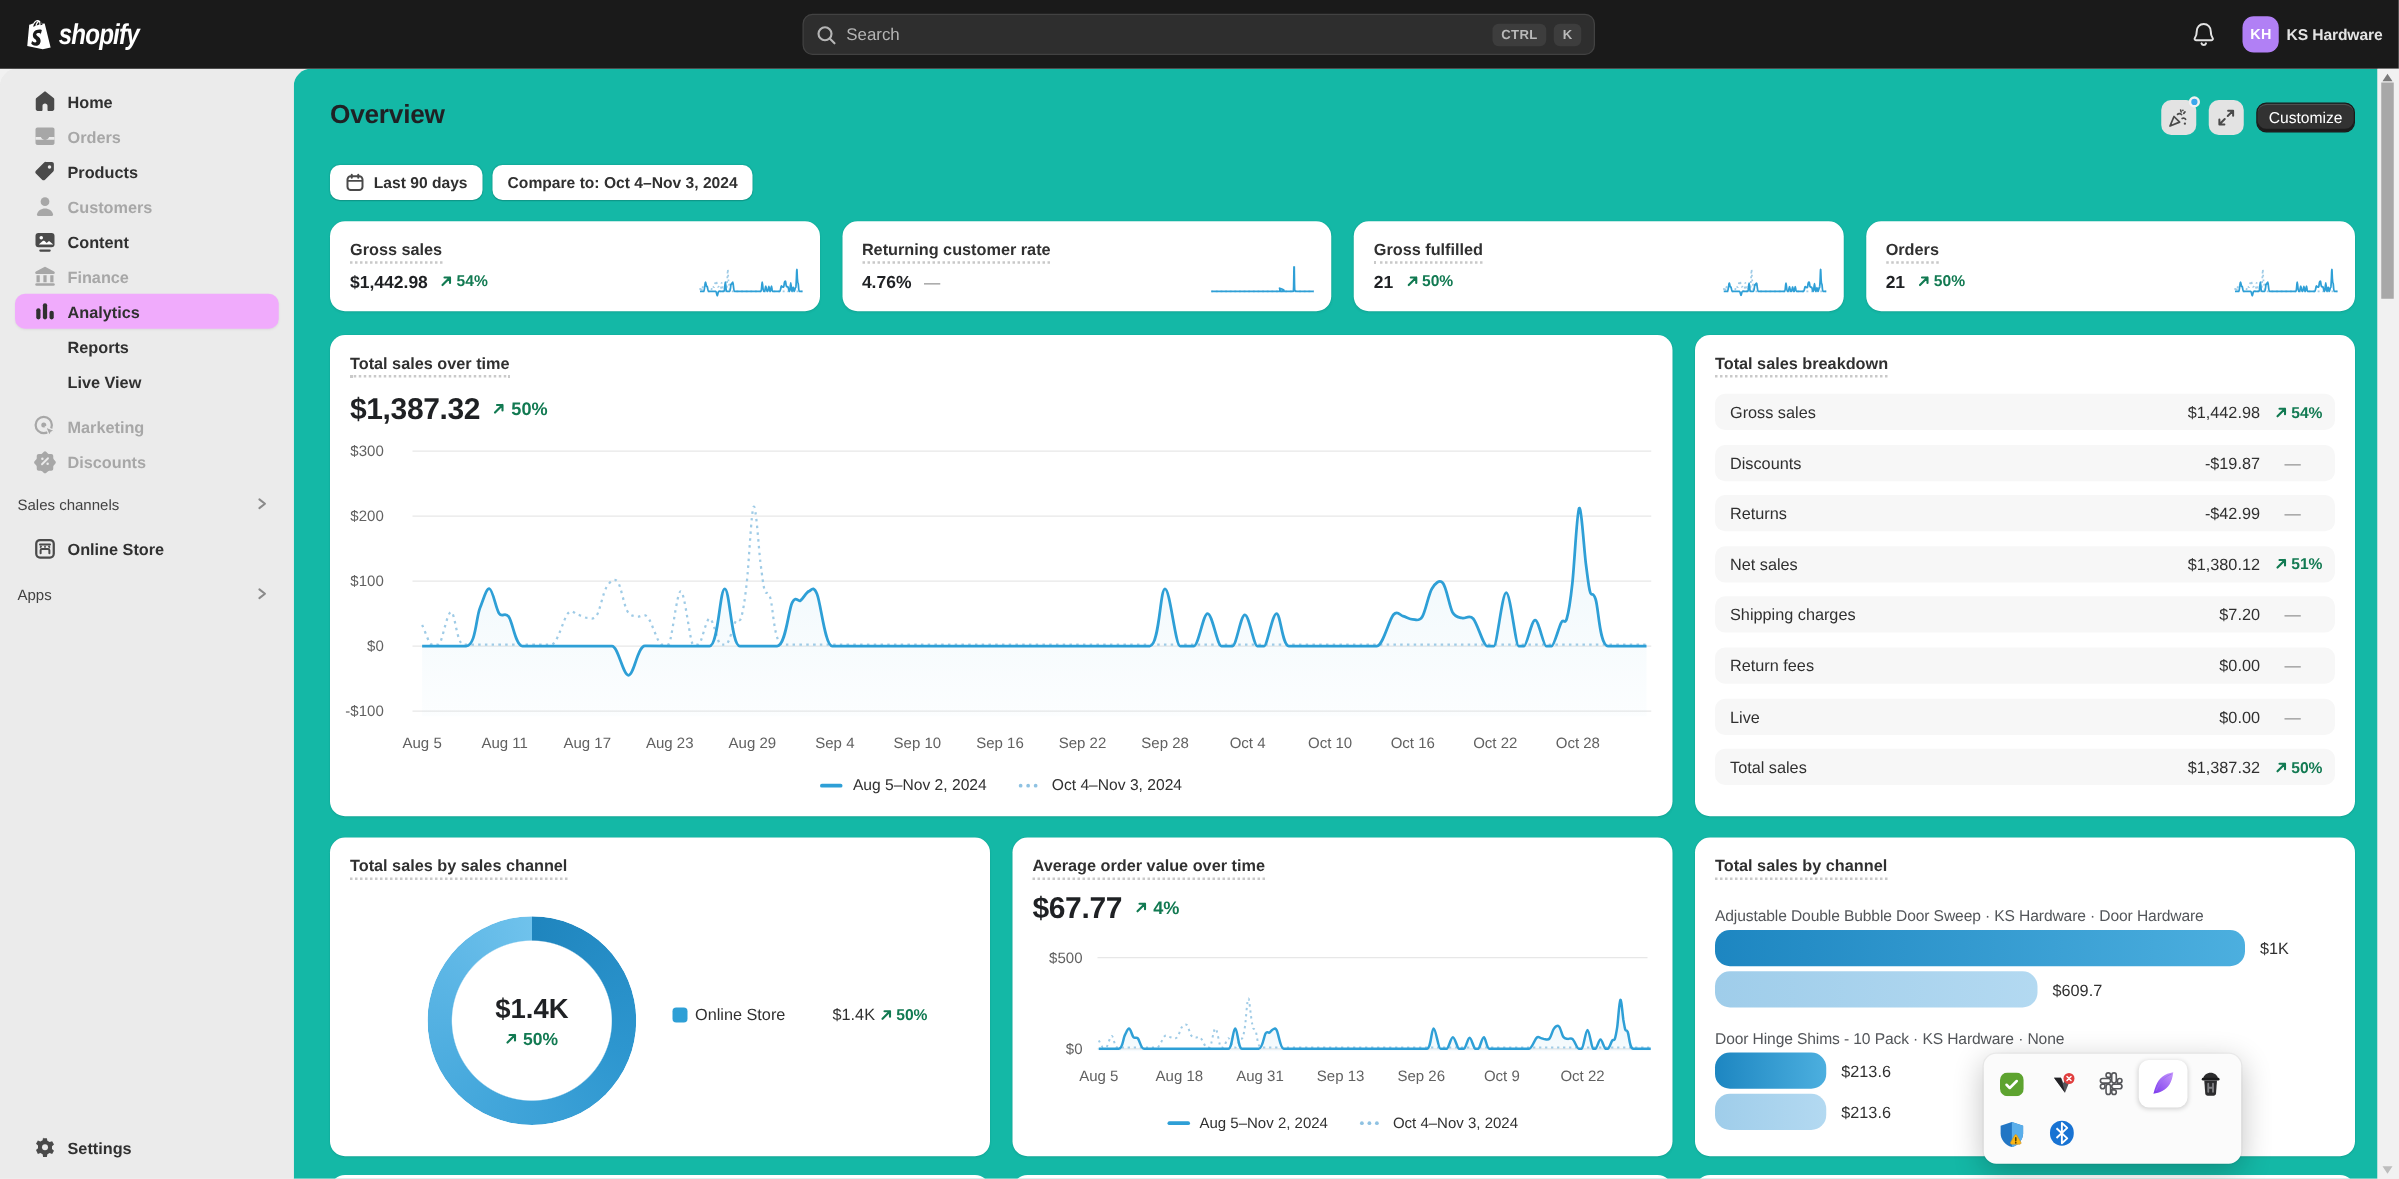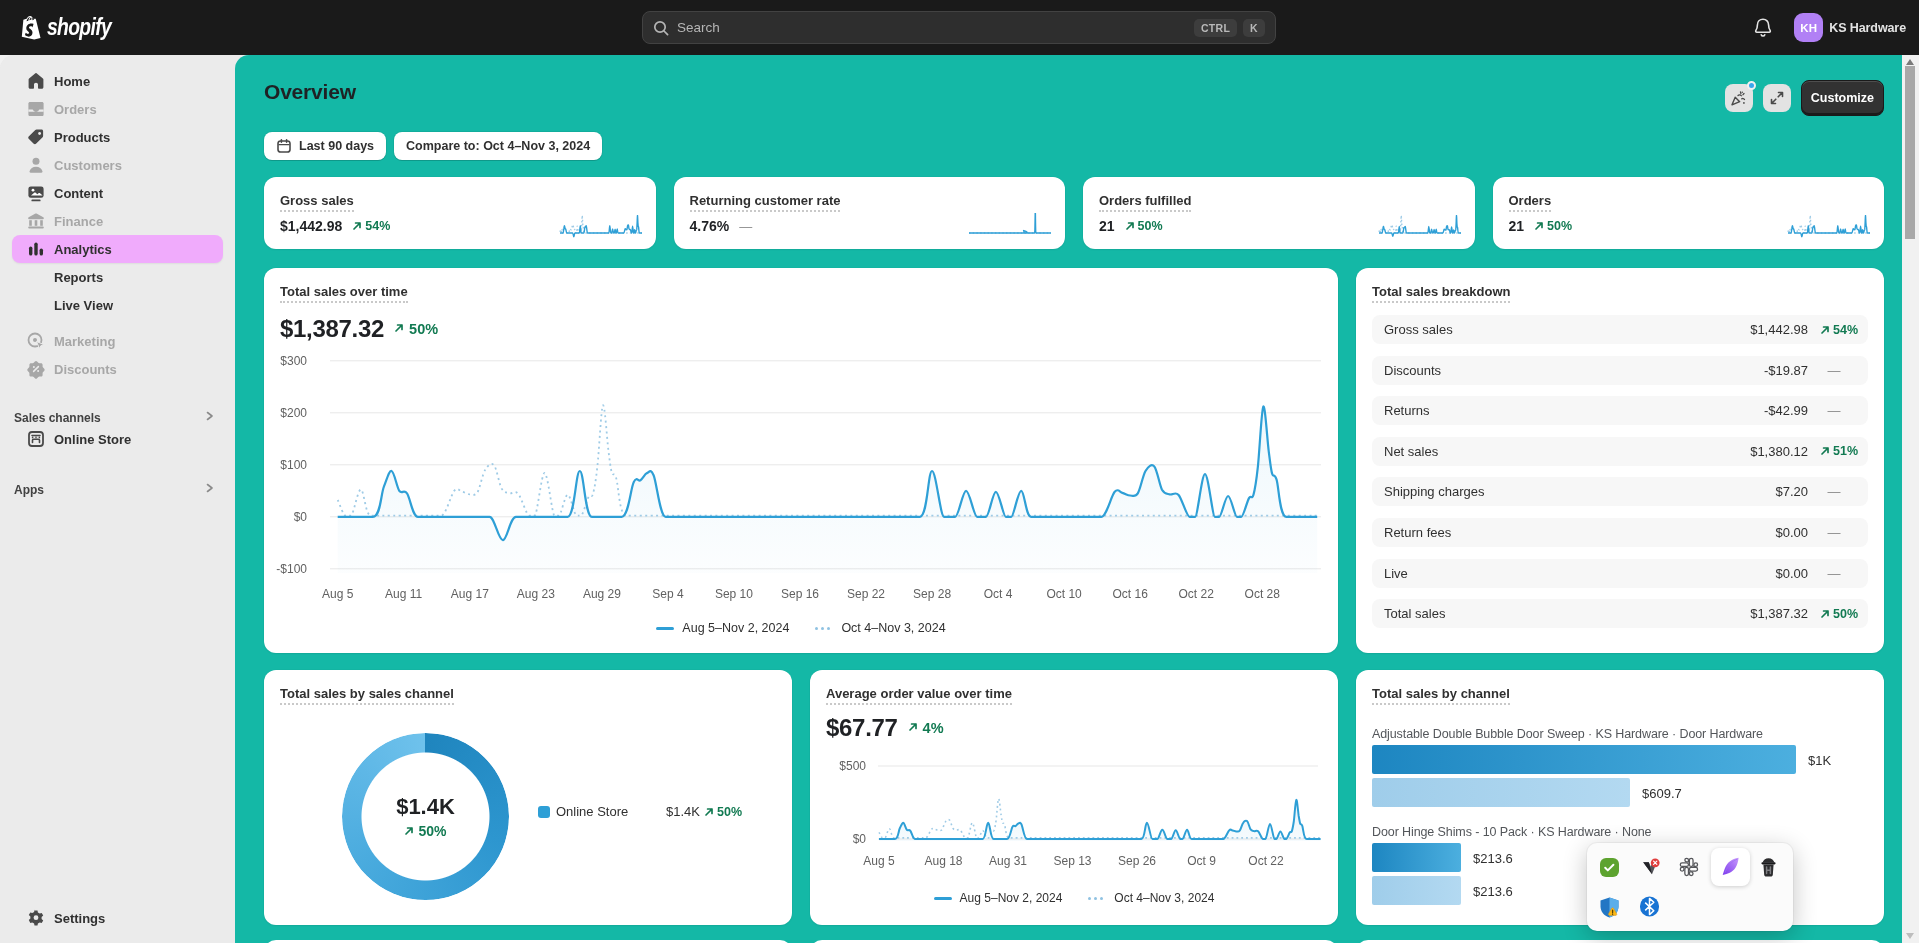--- a/index.html
+++ b/index.html
@@ -13,32 +13,32 @@
 .avatar{width:29px;height:29px;border-radius:9px;background:#b180f5;color:#fff;font-size:11.5px;font-weight:bold;display:flex;align-items:center;justify-content:center;letter-spacing:.2px}
 .shopname{color:#e3e3e3;font-size:12.5px;font-weight:bold;margin-left:6px;letter-spacing:-.1px}
 .shell{position:fixed;top:55px;left:0;width:1919px;height:888px;background:#ebebeb;border-top-left-radius:14px;overflow:hidden}
 .sidebar{position:absolute;left:0;top:0;width:235px;height:888px;background:#ebebeb;padding-top:12px}
 .nav-item{height:28px;margin:0 12px;border-radius:8px;display:flex;align-items:center;font-size:13px;font-weight:bold;color:#303030}
 .nav-item .nico{width:20px;margin:0 8px 0 14px;display:flex;justify-content:center}
 .nav-item.dis{color:#a7a7a7}
 .nav-item.sel{background:#f0abfc;box-shadow:0 1px 2px rgba(0,0,0,.06)}
 .nav-sub{height:28px;margin:0 12px;display:flex;align-items:center;font-size:13px;font-weight:bold;color:#303030;padding-left:42px}
 .nav-gap{height:8px}
-.nav-head{height:28px;margin:14px 12px 0;display:flex;align-items:flex-end;justify-content:space-between;font-size:12px;font-weight:bold;color:#424242;padding:0 8px 0 2px}
+.nav-head{height:28px;margin:14px 12px 0;display:flex;align-items:flex-start;justify-content:space-between;font-size:12px;font-weight:normal;color:#424242;padding:0 8px 0 2px}
 .nav-head .chev{color:#8a8a8a}
 .settings{position:absolute;left:12px;bottom:11px;width:211px;height:28px;display:flex;align-items:center;font-size:13px;font-weight:bold;color:#303030}
 .settings .nico{width:20px;margin:0 8px 0 14px;display:flex;justify-content:center}
 .main{position:absolute;left:235px;top:0;width:1667px;height:888px;background:#14b8a6;border-top-left-radius:14px}
 .content{position:absolute;left:29px;top:0;width:1620px}
 .page-head{position:relative;height:49px;margin-top:25px}
 .page-title{font-size:21px;font-weight:bold;color:#1f2124;letter-spacing:-.2px}
 .head-actions{position:absolute;right:0;top:0;display:flex;align-items:center}
 .icon-btn{width:28px;height:28px;border-radius:8px;background:#e3e3e3;display:flex;align-items:center;justify-content:center;margin-left:10px;position:relative}
 .icon-btn .dot{position:absolute;top:-3px;right:-3px;width:9px;height:9px;border-radius:50%;background:#3ba7ec;border:2px solid #f1f1f1}
-.btn-dark{margin-left:10px;height:36px;padding:0 9px;background:#323232;border-radius:8px;color:#fff;font-size:12.5px;font-weight:bold;display:flex;align-items:center;box-shadow:inset 0 -2px 0 rgba(0,0,0,.45), inset 0 1px 0 rgba(255,255,255,.14);border:1px solid #1a1a1a}
+.btn-dark{margin-left:10px;height:24px;padding:0 9px;background:#323232;border-radius:8px;color:#fff;font-size:12.5px;font-weight:normal;display:flex;align-items:center;box-shadow:inset 0 -2px 0 rgba(0,0,0,.45), inset 0 1px 0 rgba(255,255,255,.14);border:1px solid #1a1a1a}
 .filters{display:flex;margin-top:3px}
 .pill{height:28px;background:#fff;border-radius:8px;box-shadow:0 1px 0 rgba(0,0,0,.12), 0 0 0 1px rgba(0,0,0,.06);display:flex;align-items:center;padding:0 12px;font-size:12.5px;font-weight:bold;color:#303030;margin-right:8px}
 .pill svg{margin-right:7px}
 .metrics{display:grid;grid-template-columns:repeat(4,1fr);gap:18px;margin-top:17px}
 .mcard{background:#fff;border-radius:12px;box-shadow:0 1px 2px rgba(0,0,0,.06),0 0 0 .5px rgba(0,0,0,.04);height:72px;position:relative;padding:14px 16px}
 .ctitle{display:inline-block;font-size:13px;font-weight:bold;color:#303030;border-bottom:2px dotted #c9c9c9;padding-bottom:2px}
 .mval{margin-top:6px;display:flex;align-items:center}
 .mval .v{font-size:14px;font-weight:bold;color:#1f2124}
 .chg{display:flex;align-items:center;margin-left:10px;color:#127a52;font-size:12.5px;font-weight:bold}
 .chg svg{margin-right:3px}
@@ -64,21 +64,21 @@
 .card3 .pad{position:absolute;left:16px;top:14px}
 .donut{position:absolute;left:78px;top:63px;width:167px;height:167px;border-radius:50%;background:conic-gradient(from 0deg,#1f85be,#2d96cf 30%,#45a8dc 60%,#5eb7e6 85%,#6fc2ec 100%);-webkit-mask:radial-gradient(closest-side,transparent calc(100% - 20px),#000 calc(100% - 19px));mask:radial-gradient(closest-side,transparent calc(100% - 20px),#000 calc(100% - 19px))}
 .donut-label{position:absolute;left:78px;top:63px;width:167px;height:167px;display:flex;flex-direction:column;align-items:center;justify-content:center}
 .donut-label .v{font-size:22px;font-weight:bold;color:#1f2124}
 .donut-label .chg{margin-left:0;margin-top:4px;font-size:14px}
 .dlegend{position:absolute;left:274px;top:134px;display:flex;align-items:center;font-size:13px}
 .dlegend .sq{width:12px;height:12px;border-radius:3px;background:#2e9fd6;margin-right:6px}
 .dlegend .nm{color:#303030;width:94px}
 .dlegend .vv{color:#303030;margin-left:16px}
 .prod-group{font-size:12.5px;color:#53565a;margin-bottom:4px;letter-spacing:-.1px}
-.pbar{border-radius:2px;height:29px;margin-bottom:4px;position:relative}
+.pbar{border-radius:12px;height:29px;margin-bottom:4px;position:relative}
 .pbar.dk{background:linear-gradient(90deg,#1d86c1,#4cafdf)}
 .pbar.lt{background:linear-gradient(90deg,#9fcdea,#b3d9f1)}
 .pbar .blabel{position:absolute;left:calc(100% + 12px);top:50%;transform:translateY(-50%);font-size:13px;color:#303030;white-space:nowrap}
 .row4{display:grid;grid-template-columns:528px 528px 528px;gap:18px;margin-top:15px}
 .card4{background:#fff;border-radius:12px;height:40px}
 .axis{font-size:12px;fill:#616161}
 .scrollbar{position:fixed;right:0;top:55px;width:17px;height:888px;background:#f1f1f1;z-index:60}
 .sb-thumb{position:absolute;left:3px;top:11px;width:10px;height:173px;border-radius:0;background:#a8a8a8}
 .popup{position:fixed;left:1587px;top:843px;width:206px;height:88px;background:#fbfbfb;border-radius:10px;box-shadow:0 6px 24px rgba(0,0,0,.24),0 0 0 1px rgba(0,0,0,.04);z-index:70}
 .popup .sel{position:absolute;left:124px;top:5px;width:39px;height:38px;background:#fff;border-radius:8px;box-shadow:0 1px 4px rgba(0,0,0,.18)}
@@ -129,21 +129,21 @@
               </svg></div></div>
           <div class="mcard"><span class="ctitle">Returning customer rate</span>
 <div class="mval">
               <span class="v">4.76%</span>
               <span class="dash">—</span>
             </div>
 <div class="spark"><svg width="84" height="26" viewBox="0 0 84 26" fill="none">
                 <path d="M1.0 20.0C1.6 20.0 2.1 20.0 2.8 20.0C3.6 20.0 4.7 20.0 5.6 20.0C6.5 20.0 7.4 20.0 8.4 20.0C9.3 20.0 10.2 20.0 11.1 20.0C12.1 20.0 13.0 20.0 13.9 20.0C14.8 20.0 15.7 20.0 16.7 20.0C17.6 20.0 18.5 20.0 19.4 20.0C20.3 20.0 21.3 20.0 22.2 20.0C23.1 20.0 24.0 20.0 25.0 20.0C25.9 20.0 26.8 20.0 27.7 20.0C28.6 20.0 29.6 20.0 30.5 20.0C31.4 20.0 32.3 20.0 33.2 20.0C34.2 20.0 35.1 20.0 36.0 20.0C36.9 20.0 37.9 20.0 38.8 20.0C39.7 20.0 40.6 20.0 41.5 20.0C42.5 20.0 43.4 20.0 44.3 20.0C45.2 20.0 46.1 20.0 47.1 20.0C48.0 20.0 48.9 20.0 49.8 20.0C50.8 20.0 51.7 20.0 52.6 20.0C53.5 20.0 54.4 20.0 55.4 20.0C56.3 20.0 57.2 20.0 58.1 20.0C59.0 20.0 60.0 20.0 60.9 20.0C61.8 20.0 62.7 20.0 63.7 20.0C64.6 20.0 65.5 20.0 66.4 20.0C67.3 20.0 68.3 20.0 69.2 20.0C70.1 20.0 71.0 20.0 71.9 20.0C72.9 20.0 73.8 20.0 74.7 20.0C75.6 20.0 76.6 20.0 77.5 20.0C78.4 20.0 79.3 20.0 80.2 20.0C81.2 20.0 82.1 20.0 83.0 20.0" stroke="#9fcbe6" stroke-width="1.4" fill="none" stroke-dasharray="1.5 2.2"></path>
                 <path d="M1.0 20.0C19.0 20.0 45.8 20.0 54.9 20.0C64.0 20.0 55.4 17.5 55.6 17.5C55.9 17.5 55.9 20.0 56.4 20.0C56.8 20.0 57.4 20.0 58.2 20.0C59.0 20.0 60.1 20.0 61.0 20.0C61.9 20.0 62.9 20.0 63.7 20.0C64.6 20.0 65.8 20.0 66.3 20.0C66.8 20.0 66.7 20.5 66.9 16.7C67.0 13.0 67.2 -3.1 67.3 -2.6C67.5 -2.0 67.5 20.0 67.9 20.0C68.3 20.0 69.0 20.0 69.7 20.0C70.5 20.0 71.6 20.0 72.5 20.0C73.4 20.0 74.3 20.0 75.3 20.0C76.2 20.0 77.1 20.0 78.0 20.0C78.9 20.0 80.0 20.0 80.8 20.0C81.6 20.0 82.3 20.0 83.0 20.0" stroke="#2e9fd6" stroke-width="1.4" fill="none" stroke-linejoin="round"></path>
               </svg></div></div>
-          <div class="mcard"><span class="ctitle">Orders fulfilled</span>
+          <div class="mcard"><span class="ctitle">Gross fulfilled</span>
 <div class="mval">
               <span class="v">21</span>
               <span class="chg"><svg width="10" height="10" viewBox="0 0 10 10" fill="none">
                   <path d="M2 8L8 2M3.6 2H8v4.4" stroke="#127a52" stroke-width="1.7" fill="none" stroke-linecap="round" stroke-linejoin="round"></path>
                 </svg>50%</span>
             </div>
 <div class="spark"><svg width="84" height="26" viewBox="0 0 84 26" fill="none">
                 <path d="M1.0 17.5C1.2 18.4 1.5 20.0 1.6 20.0C1.8 20.0 1.9 20.0 2.1 20.0C2.3 20.0 2.7 15.9 2.9 15.9C3.2 15.9 3.3 20.0 3.8 20.0C4.2 20.0 4.8 20.0 5.6 20.0C6.4 20.0 7.7 20.0 8.4 20.0C9.0 20.0 9.3 20.0 9.7 20.0C10.1 20.0 10.5 16.7 10.8 16.1C11.1 15.4 11.2 16.1 11.4 16.2C11.6 16.3 11.8 16.6 12.1 16.6C12.3 16.7 12.5 17.0 12.7 16.3C12.9 15.7 13.1 13.5 13.3 12.8C13.6 12.1 13.9 11.6 14.1 12.0C14.3 12.5 14.5 15.0 14.7 15.7C14.9 16.5 15.1 16.3 15.4 16.5C15.6 16.6 15.8 16.0 16.1 16.6C16.4 17.1 16.8 20.0 17.0 20.0C17.3 20.0 17.3 20.0 17.5 20.0C17.7 20.0 18.0 13.3 18.3 13.3C18.6 13.3 19.0 20.0 19.2 20.0C19.4 20.0 19.3 20.0 19.5 20.0C19.7 20.0 20.0 16.7 20.3 16.7C20.5 16.7 20.8 20.0 21.0 20.0C21.2 20.0 21.2 20.0 21.4 20.0C21.5 20.0 21.8 17.6 22.0 17.0C22.2 16.5 22.3 17.4 22.4 16.6C22.5 15.7 22.6 14.5 22.7 12.2C22.9 9.9 23.1 3.0 23.2 2.6C23.4 2.2 23.5 8.0 23.7 9.8C23.8 11.5 23.8 12.5 23.9 13.2C24.0 13.9 24.1 13.0 24.3 14.1C24.5 15.2 24.6 20.0 25.1 20.0C25.7 20.0 27.0 20.0 27.7 20.0C28.5 20.0 28.8 20.0 29.6 20.0C30.3 20.0 31.4 20.0 32.3 20.0C33.2 20.0 34.2 20.0 35.1 20.0C36.0 20.0 36.9 20.0 37.9 20.0C38.8 20.0 39.7 20.0 40.6 20.0C41.5 20.0 42.5 20.0 43.4 20.0C44.3 20.0 45.2 20.0 46.1 20.0C47.1 20.0 48.0 20.0 48.9 20.0C49.8 20.0 50.8 20.0 51.7 20.0C52.6 20.0 53.5 20.0 54.4 20.0C55.4 20.0 56.3 20.0 57.2 20.0C58.1 20.0 59.0 20.0 60.0 20.0C60.9 20.0 61.8 20.0 62.7 20.0C63.7 20.0 64.6 20.0 65.5 20.0C66.4 20.0 67.3 20.0 68.3 20.0C69.2 20.0 70.1 20.0 71.0 20.0C71.9 20.0 72.9 20.0 73.8 20.0C74.7 20.0 75.6 20.0 76.6 20.0C77.5 20.0 78.4 20.0 79.3 20.0C80.2 20.0 81.5 20.0 82.1 20.0C82.7 20.0 82.7 20.0 83.0 20.0" stroke="#9fcbe6" stroke-width="1.4" fill="none" stroke-dasharray="1.5 2.2"></path>
                 <path d="M1.0 20.0C2.0 20.0 3.3 20.0 3.9 20.0C4.6 20.0 4.6 16.8 4.9 15.7C5.1 14.6 5.3 13.4 5.5 13.5C5.7 13.6 5.9 15.8 6.2 16.3C6.4 16.8 6.5 16.1 6.8 16.7C7.1 17.3 7.3 20.0 7.7 20.0C8.2 20.0 8.8 20.0 9.6 20.0C10.3 20.0 11.6 20.0 12.3 20.0C13.0 20.0 13.3 20.0 13.7 20.0C14.1 20.0 14.5 23.3 14.8 23.3C15.2 23.3 15.4 20.0 15.9 20.0C16.4 20.0 17.0 20.0 17.8 20.0C18.5 20.0 19.7 20.0 20.3 20.0C20.8 20.0 20.9 13.5 21.3 13.5C21.6 13.5 21.7 20.0 22.3 20.0C22.9 20.0 24.2 20.0 24.8 20.0C25.4 20.0 25.5 15.9 25.8 15.1C26.0 14.2 26.2 15.0 26.3 14.8C26.5 14.6 26.7 13.9 26.9 13.8C27.1 13.7 27.2 13.1 27.4 14.1C27.7 15.1 28.0 20.0 28.5 20.0C28.9 20.0 29.5 20.0 30.3 20.0C31.1 20.0 32.1 20.0 33.1 20.0C34.0 20.0 34.9 20.0 35.8 20.0C36.7 20.0 37.7 20.0 38.6 20.0C39.5 20.0 40.4 20.0 41.4 20.0C42.3 20.0 43.2 20.0 44.1 20.0C45.0 20.0 45.9 20.0 46.9 20.0C47.8 20.0 49.1 20.0 49.7 20.0C50.4 20.0 50.4 13.5 50.8 13.5C51.1 13.5 51.4 20.0 51.8 20.0C52.1 20.0 52.4 20.0 52.7 20.0C53.0 20.0 53.3 16.3 53.6 16.3C53.9 16.3 54.3 20.0 54.5 20.0C54.8 20.0 55.0 20.0 55.3 20.0C55.5 20.0 55.8 16.5 56.1 16.5C56.4 16.5 56.7 20.0 56.9 20.0C57.1 20.0 57.2 20.0 57.4 20.0C57.6 20.0 57.9 16.3 58.2 16.3C58.5 16.3 58.6 20.0 59.0 20.0C59.5 20.0 60.1 20.0 60.9 20.0C61.7 20.0 63.0 20.0 63.7 20.0C64.3 20.0 64.5 20.0 64.9 20.0C65.3 20.0 65.8 17.0 66.0 16.5C66.3 15.9 66.5 16.5 66.7 16.6C66.9 16.7 67.1 17.0 67.3 17.0C67.6 17.0 67.8 17.3 68.0 16.7C68.2 16.1 68.4 14.1 68.6 13.5C68.9 12.9 69.1 12.4 69.4 12.8C69.6 13.3 69.8 15.5 70.0 16.2C70.2 16.8 70.4 16.7 70.7 16.8C70.9 16.9 71.1 16.4 71.4 16.9C71.7 17.4 72.1 20.0 72.3 20.0C72.5 20.0 72.6 20.0 72.8 20.0C73.0 20.0 73.3 13.9 73.6 13.9C73.9 13.9 74.2 20.0 74.4 20.0C74.6 20.0 74.6 20.0 74.8 20.0C75.0 20.0 75.3 17.0 75.5 17.0C75.8 17.0 76.1 20.0 76.3 20.0C76.5 20.0 76.5 20.0 76.6 20.0C76.8 20.0 77.1 17.9 77.3 17.3C77.5 16.8 77.5 17.6 77.7 16.9C77.8 16.2 77.9 15.4 78.0 13.0C78.2 10.6 78.3 3.0 78.5 2.6C78.6 2.2 78.8 8.9 78.9 10.8C79.1 12.7 79.1 13.2 79.2 13.9C79.3 14.5 79.4 13.7 79.6 14.7C79.8 15.7 79.9 20.0 80.4 20.0C81.0 20.0 82.1 20.0 83.0 20.0" stroke="#2e9fd6" stroke-width="1.4" fill="none" stroke-linejoin="round"></path>
               </svg></div></div>

